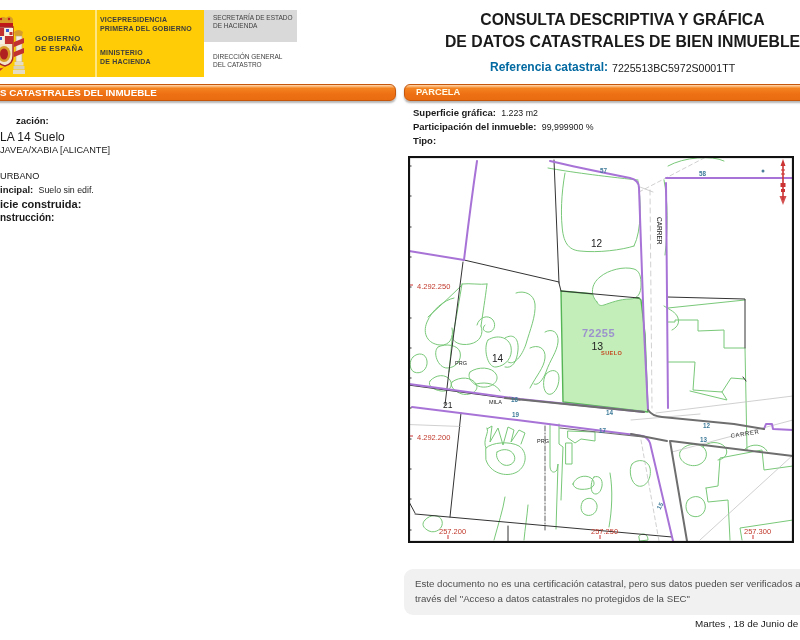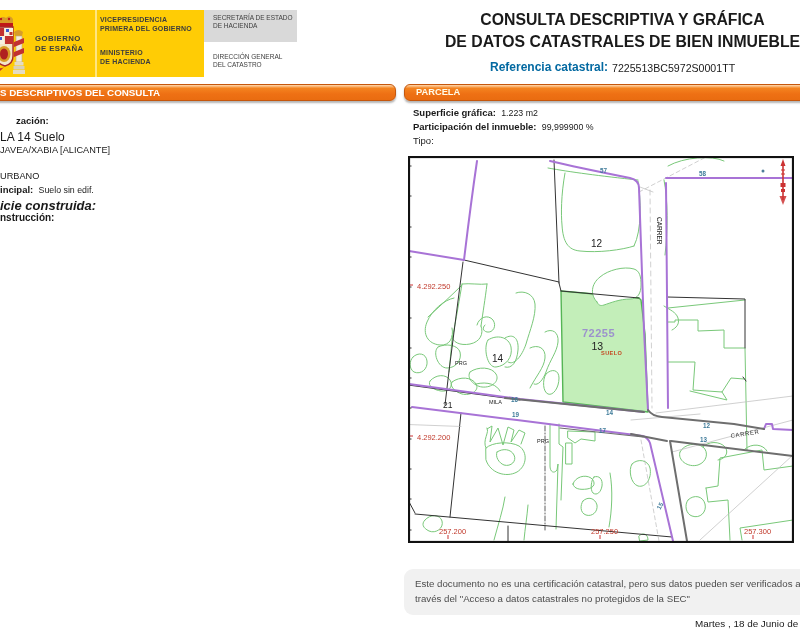--- a/index.html
+++ b/index.html
@@ -56,44 +56,44 @@
 
 <div class="abs" style="left:420px;top:11px;width:405px;text-align:center;font-size:15.8px;font-weight:bold;color:#1a1a1a;white-space:nowrap;">CONSULTA DESCRIPTIVA Y GRÁFICA</div>
 
 <div class="abs" style="left:420px;top:32.5px;width:405px;text-align:center;font-size:15.8px;font-weight:bold;color:#1a1a1a;white-space:nowrap;">DE DATOS CATASTRALES DE BIEN INMUEBLE</div>
 
 <div class="abs" style="left:490px;top:60px;font-size:12px;font-weight:bold;color:#0369a1;white-space:nowrap;">Referencia catastral:</div>
 
 <div class="abs" style="left:612px;top:61.5px;font-size:10.6px;color:#1a1a1a;white-space:nowrap;">7225513BC5972S0001TT</div>
 
 <div class="abs" style="left:-40px;top:84px;width:434px;height:15px;background:linear-gradient(180deg,#ffd9b0 0%,#f4831f 22%,#ee7014 60%,#e96c10 100%);border:1.6px solid #c5570d;border-radius:6px;box-shadow:0 2px 2px rgba(130,130,130,0.6);"></div>
-<div class="abs" style="left:0px;top:87px;width:380px;font-size:9.8px;font-weight:bold;color:#fff;overflow:hidden;white-space:nowrap;">S DESCRIPTIVOS DEL CONSULTA</div>
+<div class="abs" style="left:0px;top:87px;width:380px;font-size:9.8px;font-weight:bold;color:#fff;overflow:hidden;white-space:nowrap;">S CATASTRALES DEL INMUEBLE</div>
 
 <div class="abs" style="left:404px;top:84px;width:420px;height:15px;background:linear-gradient(180deg,#ffd9b0 0%,#f4831f 22%,#ee7014 60%,#e96c10 100%);border:1.6px solid #c5570d;border-radius:6px;box-shadow:0 2px 2px rgba(130,130,130,0.6);"></div>
 <div class="abs" style="left:416px;top:87px;font-size:9.3px;font-weight:bold;color:#fffbe8;">PARCELA</div>
 
 <div class="abs" style="left:0;top:115px;font-size:9.5px;font-weight:bold;color:#1a1a1a;padding-left:16px;">zación:</div>
 
 <div class="abs" style="left:0;top:130px;font-size:12px;color:#1a1a1a;">LA 14 Suelo</div>
 
 <div class="abs" style="left:0;top:145px;font-size:9.2px;color:#1a1a1a;">JAVEA/XABIA [ALICANTE]</div>
 
 <div class="abs" style="left:0;top:171px;font-size:9.2px;color:#1a1a1a;">URBANO</div>
 
 <div class="abs" style="left:0;top:184px;font-size:9.5px;font-weight:bold;color:#1a1a1a;">incipal:&nbsp; <span style="font-weight:normal;font-size:8.8px;">Suelo sin edif.</span></div>
 
-<div class="abs" style="left:0;top:198px;font-size:13px;font-weight:bold;color:#1a1a1a;font-style:italic;">icie construida:</div>
+<div class="abs" style="left:0;top:198px;font-size:11px;font-weight:bold;color:#1a1a1a;">icie construida:</div>
 
 <div class="abs" style="left:0;top:212px;font-size:10px;font-weight:bold;color:#1a1a1a;">nstrucción:</div>
 
 <div class="abs" style="left:413px;top:107px;font-size:9.5px;font-weight:bold;color:#1a1a1a;">Superficie gráfica:&nbsp; <span style="font-weight:normal;font-size:8.8px;">1.223 m2</span></div>
 
 <div class="abs" style="left:413px;top:121px;font-size:9.5px;font-weight:bold;color:#1a1a1a;">Participación del inmueble:&nbsp; <span style="font-weight:normal;font-size:8.8px;">99,999900 %</span></div>
 
-<div class="abs" style="left:413px;top:135px;font-size:9.5px;font-weight:normal;color:#1a1a1a;">Tipo:</div>
+<div class="abs" style="left:413px;top:135px;font-size:9.5px;font-weight:bold;color:#1a1a1a;">Tipo:</div>
 
 <svg class="abs" style="left:408px;top:156px;" width="386" height="387" viewBox="408 156 386 387">
 
   <rect x="408" y="156" width="386" height="387" fill="#fff"></rect>
   <g fill="none" stroke-linecap="round" stroke-linejoin="round">
 
     <g stroke="#79c879" stroke-width="1">
       <path d="M462,284 C460,296 456,320 452,340 C451,352 450,362 449,372"></path>
       <path d="M462,284 C470,283 480,285 487,284"></path>
       <path d="M462,285 C452,295 438,308 428,317"></path>

